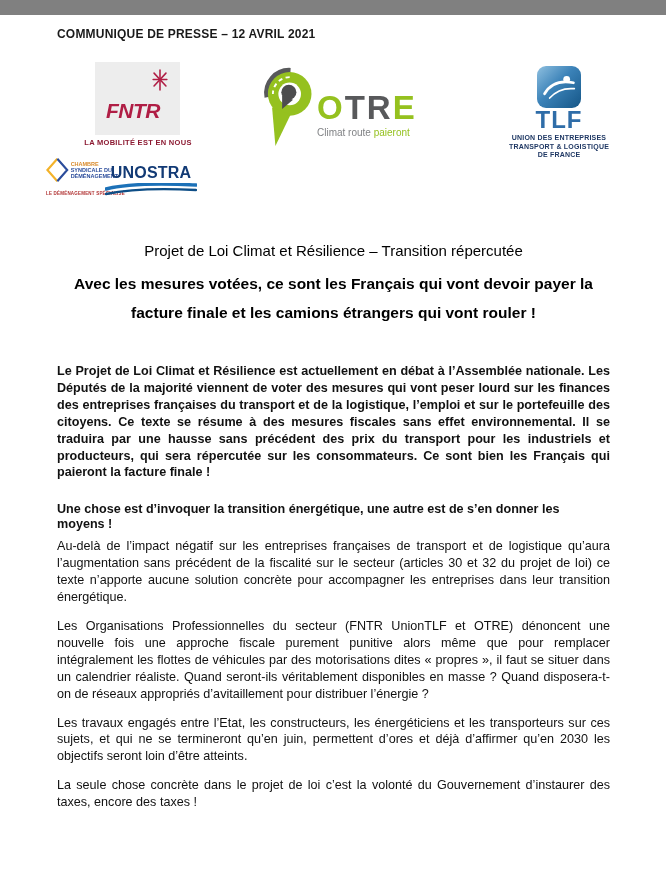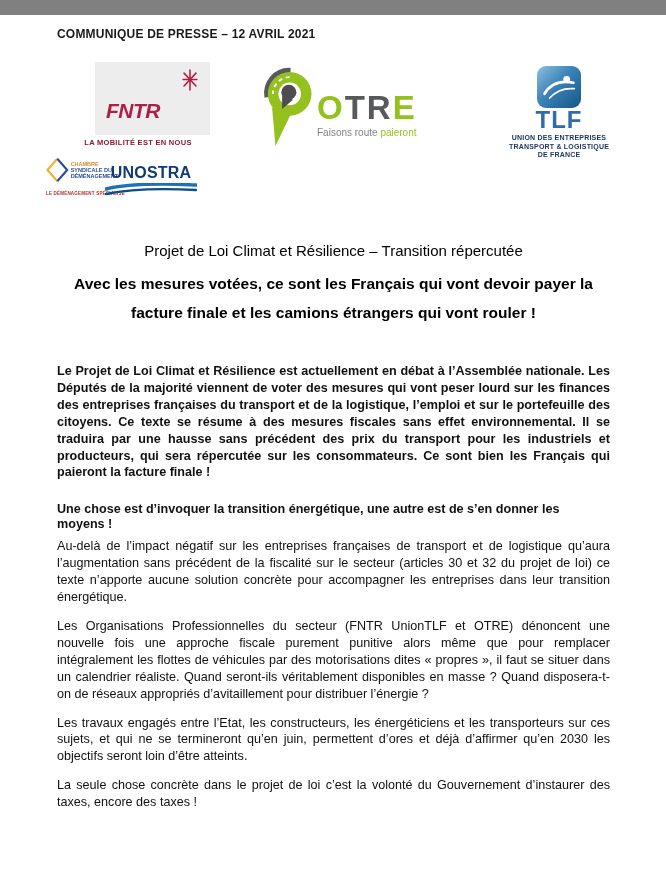--- a/index.html
+++ b/index.html
@@ -17,21 +17,20 @@
   
   .doc-header{
     font-size:12px;font-weight:600;letter-spacing:.2px;color:#1a1a1a;
   }
   
   .logo-band{position:relative;height:150px;margin-top:17px;}
   
   .fntr-box{
     position:absolute;left:38px;top:4px;width:85px;height:73px;
     background:#ededed;
-    padding-left:30px;
   }
   .fntr-star{position:absolute;top:7px;right:9px;width:22px;height:22px;}
   .fntr-word{
     position:absolute;left:11px;top:37px;
     font-size:21px;font-weight:700;font-style:italic;
     color:#b01e45;letter-spacing:-.5px;
   }
   .fntr-tagline{
     position:absolute;left:0px;top:80px;width:162px;
     text-align:center;font-size:7.5px;font-weight:700;
@@ -145,21 +144,21 @@
           <path d="M34 4 A27 27 0 0 0 6 36" fill="none" stroke="#58595b" stroke-width="6"></path>
           <circle cx="33" cy="32" r="26" fill="#95c11f"></circle>
           <path d="M33 12 A20 20 0 0 0 13 32" fill="none" stroke="#ffffff" stroke-width="2.2" stroke-dasharray="5 4"></path>
           <circle cx="33" cy="32" r="13.5" fill="#ffffff"></circle>
           <circle cx="32" cy="30" r="9" fill="#4d4d4f"></circle>
           <polygon points="24,34 37,39 24,50" fill="#4d4d4f"></polygon>
           <polygon points="12,48 34,57 16,94" fill="#95c11f"></polygon>
         </svg>
         <div class="otre-right">
           <div class="otre-word"><span class="otre-o">O</span><span class="otre-tr">TR</span><span class="otre-e">E</span></div>
-          <div class="otre-tagline"><span>Faisons route </span><span class="green">paieront</span></div>
+          <div class="otre-tagline"><span>Climat route </span><span class="green">paieront</span></div>
         </div>
       </div>
     </div>
 
     <div class="tlf">
       <div class="tlf-box">
         <svg width="38" height="34" viewBox="0 0 44 40">
           <circle cx="31" cy="11" r="4" fill="#ffffff"></circle>
           <path d="M5 28 C12 16 24 12 39 15" fill="none" stroke="#ffffff" stroke-width="3.2" stroke-linecap="round"></path>
           <path d="M11 33 C19 24 29 21 40 22" fill="none" stroke="#ffffff" stroke-width="2" stroke-linecap="round"></path>

